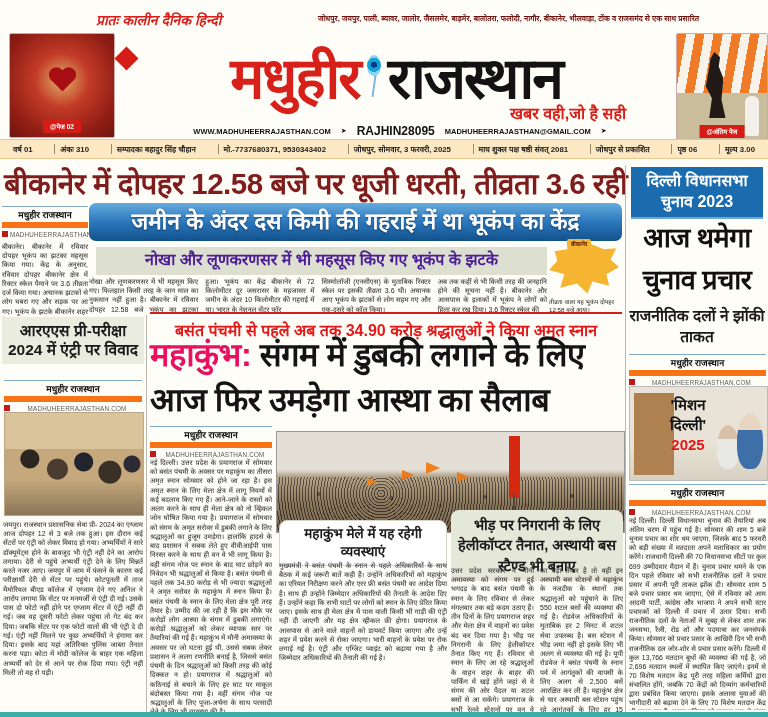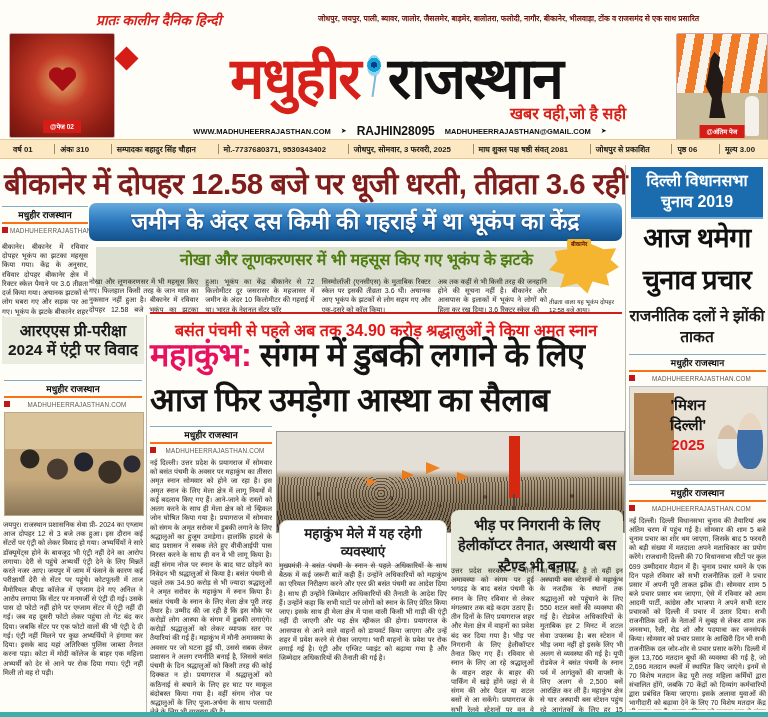--- a/index.html
+++ b/index.html
@@ -46,34 +46,34 @@
       border-bottom:1px solid #e7c78e;display:flex;align-items:center;justify-content:space-between;
       padding:0 8px;box-sizing:border-box;}
   .info-item{font-size:7.8px;font-weight:bold;color:#23211e;white-space:nowrap;padding:0 5px;}
   .info-item + .info-item{border-left:1px solid #9a8a6a;}
   
   .vline{width:1px;background:#b9b9ad;}
   .bottom-rule{left:0;top:712px;width:768px;height:5px;background:#3cb0a8;}
   
   .byline{text-align:center;}
   .byline .t{font-size:9px;font-weight:bold;color:#101010;border-top:1px solid #84abc6;
-      border-bottom:2px solid #f97316;padding:1px 0;}
+      border-bottom:6px solid #f97316;padding:1px 0;}
   .byline .s{position:relative;font-size:6.3px;color:#5a5a5a;padding:3px 0 0 8px;letter-spacing:.2px;}
   .byline .sq{position:absolute;left:0;top:3px;width:6px;height:6px;background:#c01818;}
   
   .quake-head{left:4px;top:162px;width:618px;font-size:29.5px;font-weight:800;color:#7f1d1d;
       letter-spacing:-0.5px;white-space:nowrap;}
   .quake-byline{left:2px;top:206px;width:86px;}
   .quake-intro{left:2px;top:242px;width:86px;height:70px;}
   .bluebox{left:89px;top:203px;width:533px;height:38px;border-radius:7px;
       background:linear-gradient(180deg,#66abdd 0%,#2f7cc0 45%,#11518c 100%);
       color:#fff;font-size:22.5px;font-weight:800;text-align:center;line-height:38px;
       text-shadow:0 1px 2px rgba(0,0,30,.45);white-space:nowrap;}
-  .graybox{left:96px;top:247px;width:451px;height:40px;background:#dde0d0;
-      font-size:16px;font-weight:800;color:#4d7c0f;text-align:center;line-height:26px;white-space:nowrap;padding-left:35px;}
+  .graybox{left:96px;top:247px;width:451px;height:28px;background:#dde0d0;
+      font-size:16px;font-weight:800;color:#4c1d95;text-align:center;line-height:26px;white-space:nowrap;}
   .quake-cols{left:89px;top:277px;width:458px;height:36px;display:flex;gap:7px;overflow:hidden;}
   .quake-cols div{flex:1;}
   .mapwrap{left:549px;top:237px;width:74px;}
   .map-chip{position:absolute;left:18px;top:2px;z-index:2;background:#f6b531;color:#5b1407;
       font-size:5.8px;font-weight:bold;padding:1px 4px;border-radius:2px;}
   .map-shape{margin-top:6px;width:70px;height:52px;background:#f6b531;
       filter:drop-shadow(0 0 1px #c98d17);
       clip-path:polygon(30% 0,52% 8%,60% 2%,78% 12%,96% 10%,88% 32%,100% 46%,82% 60%,86% 82%,62% 74%,55% 97%,40% 78%,16% 86%,22% 60%,0 52%,12% 34%,8% 16%,26% 12%);}
   .map-cap{margin-top:3px;font-size:6.2px;line-height:1.3;color:#222;}
   
@@ -255,21 +255,21 @@
 
   <div class="abs kumbh-box-title">महाकुंभ मेले में यह रहेगी व्यवस्थाएं</div>
   <div class="abs tiny just kumbh-box-body">मुख्यमंत्री ने बसंत पंचमी के स्नान से पहले अधिकारियों के साथ बैठक में कई जरूरी बातें कही हैं। उन्होंने अधिकारियों को महाकुंभ का एरियल निरीक्षण करने और एरर फ्री बसंत पंचमी का आदेश दिया है। साथ ही उन्होंने जिम्मेदार अधिकारियों की तैनाती के आदेश दिए हैं। उन्होंने कहा कि सभी घाटों पर लोगों को स्नान के लिए प्रेरित किया जाए। इसके साथ ही मेला क्षेत्र में पास वाली किसी भी गाड़ी की एंट्री नहीं दी जाएगी और यह क्षेत्र व्हीकल फ्री होगा। प्रयागराज के आसपास से आने वाले वाहनों को डायवर्ट किया जाएगा और उन्हें शहर में प्रवेश करने से रोका जाएगा। भारी वाहनों के प्रवेश पर रोक लगाई गई है। एंट्री और एग्जिट प्वाइंट को बढ़ाया गया है और जिम्मेदार अधिकारियों की तैनाती की गई है।</div>
 
   <div class="abs heli-head">भीड़ पर निगरानी के लिए हेलीकॉप्टर तैनात, अस्थायी बस स्टैण्ड भी बनाए</div>
   <div class="abs tiny just heli-cols">
     <div>उत्तर प्रदेश सरकार ने मौनी अमावस्या को संगम पर हुई भगदड़ के बाद बसंत पंचमी के स्नान के लिए रविवार से लेकर मंगलवार तक बड़े कदम उठाए हैं। तीन दिनों के लिए प्रयागराज शहर और मेला क्षेत्र में वाहनों का प्रवेश बंद कर दिया गया है। भीड़ पर निगरानी के लिए हेलीकॉप्टर तैनात किए गए हैं। रविवार से स्नान के लिए आ रहे श्रद्धालुओं के वाहन शहर के बाहर की पार्किंग में खड़े होंगे जहां से वे संगम की ओर पैदल या शटल बसों से आ सकेंगे। प्रयागराज के सभी रेलवे स्टेशनों पर वन वे सिस्टम लागू कर दिया गया है। श्रद्धालु एक ओर से आएंगे और दूसरी तरफ से जा सकेंगे। अधिकारियों ने बताया कि शहर के चारों तरफ बनाए गए अस्थायी बस स्टेशनों में जहां रोडवेज का बसों</div>
     <div>का बेड़ा तैयार है तो वहीं इन अस्थायी बस स्टेशनों से महाकुंभ के नजदीक के स्थानों तक श्रद्धालुओं को पहुंचाने के लिए 550 शटल बसों की व्यवस्था की गई है। रोडवेज अधिकारियों के मुताबिक हर 2 मिनट में शटल सेवा उपलब्ध है। बस स्टेशन में भीड़ जमा नहीं हो इसके लिए भी अलग से व्यवस्था की गई है। यूपी रोडवेज ने बसंत पंचमी के स्नान पर्व में आगंतुकों की वापसी के लिए अलग से 2,500 बसें आरक्षित कर ली हैं। महाकुंभ क्षेत्र से चार अस्थायी बस स्टेशन पहुंच रहे आगंतुकों के लिए हर 15 मिनट में रोडवेज की बस मिलेगी। इसमें भी सबसे अधिक झूंसी में बनाए गए रोडवेज के अस्थायी बस स्टेशन में 1,500 बसें उपलब्ध रहेंगी। वहीं बस उपलब्ध होने से श्रद्धालुओं के लिए आसानी रहेगी।</div>
   </div>
 
-  <div class="abs delhi-box">दिल्ली विधानसभा चुनाव 2019</div>
+  <div class="abs delhi-box">दिल्ली विधानसभा चुनाव 2023</div>
   <div class="abs delhi-head">आज थमेगा चुनाव प्रचार</div>
   <div class="abs delhi-sub">राजनीतिक दलों ने झोंकी ताकत</div>
 
   <div class="abs byline delhi-byline1">
     <div class="t">मधुहीर राजस्थान</div>
     <div class="s"><span class="sq"></span><span>MADHUHEERRAJASTHAN.COM</span></div>
   </div>
 
   <div class="abs mission">
     <div class="gate"></div>

